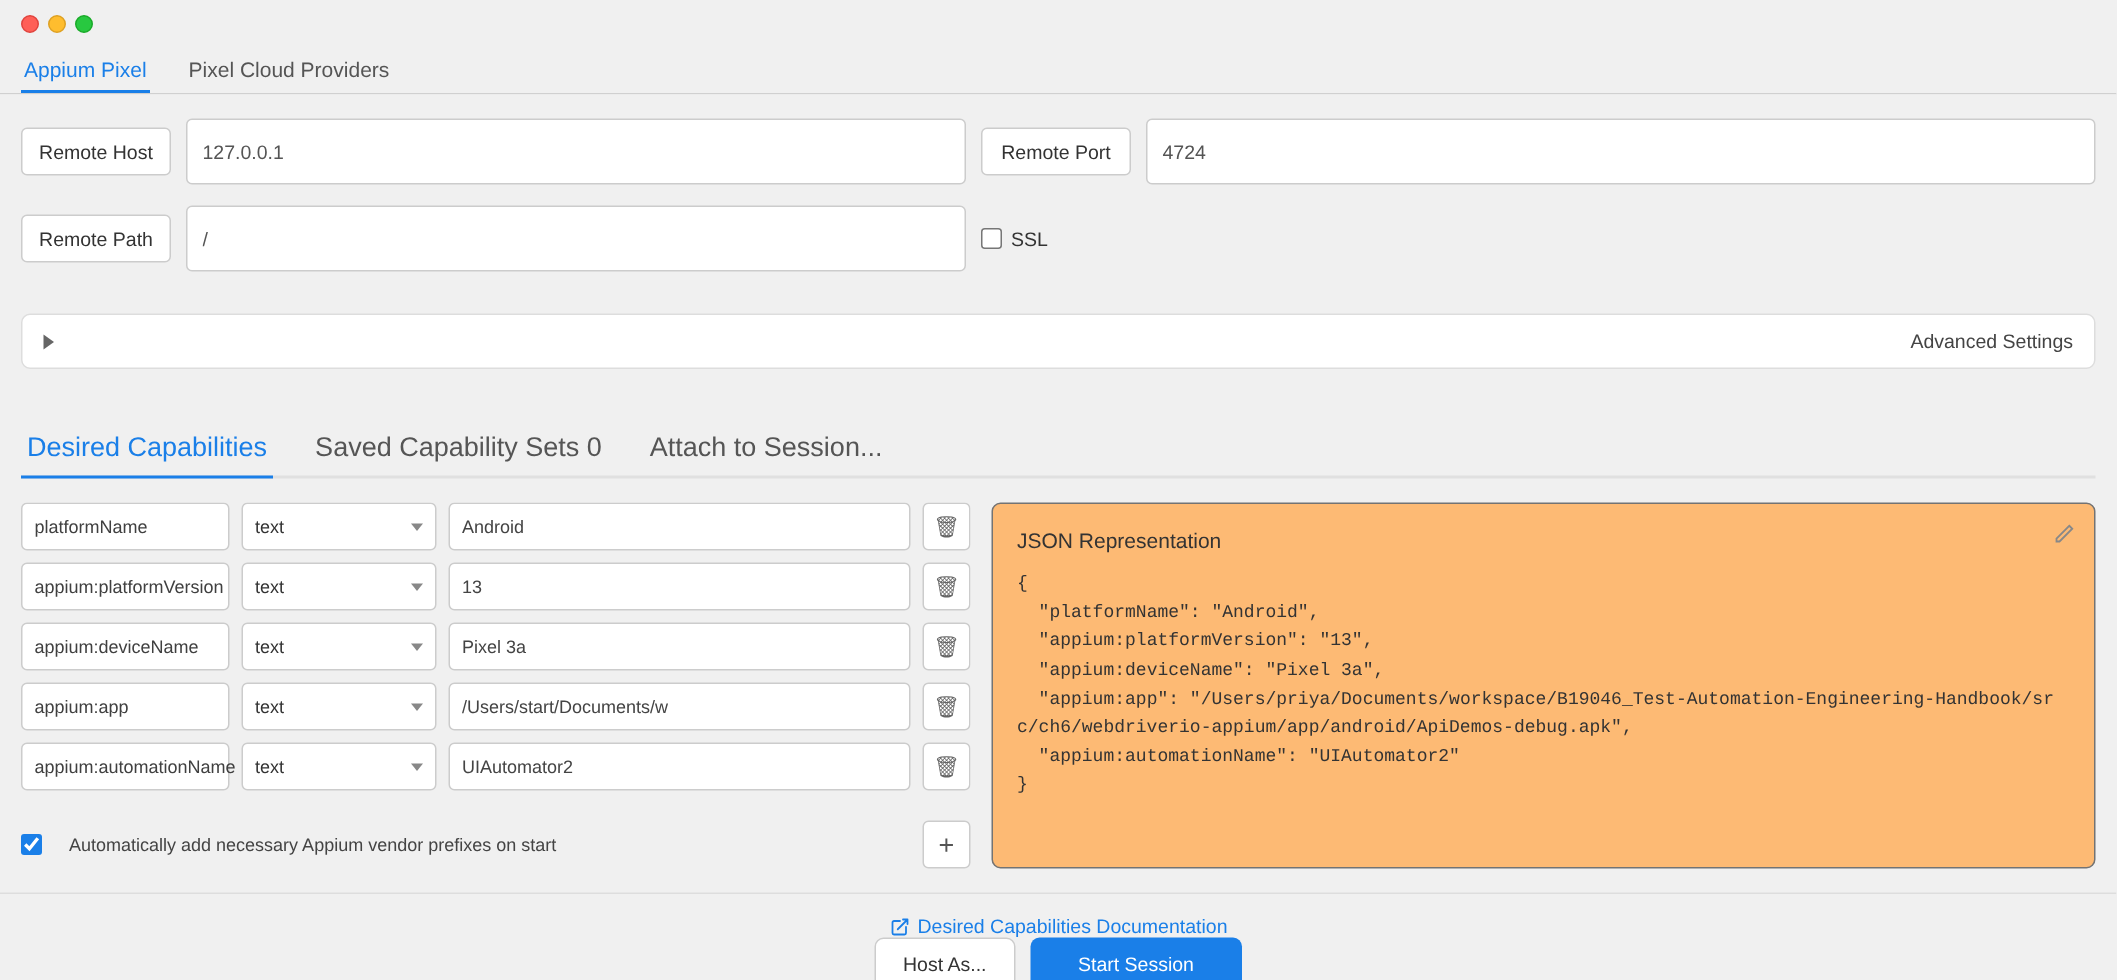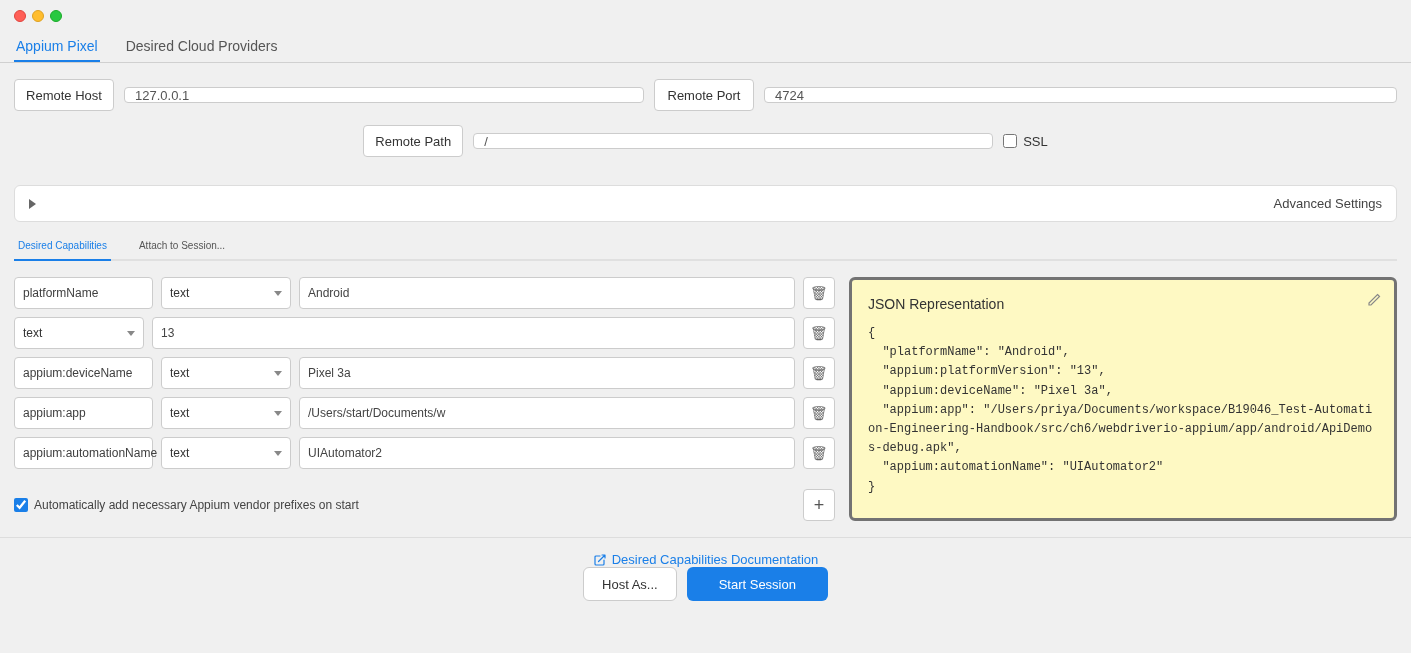--- a/index.html
+++ b/index.html
@@ -74,40 +74,39 @@
     .form-section {
       background: #f0f0f0;
       padding: 16px 14px 10px 14px;
     }
 
     .form-row {
       display: flex;
       align-items: center;
       margin-bottom: 14px;
       gap: 10px;
-      justify-content: center;
     }
 
     .field-label {
       display: inline-flex;
       align-items: center;
       justify-content: center;
       border: 1px solid #ccc;
       border-radius: 4px;
       padding: 5px 10px;
       background: #fff;
       font-size: 13px;
       white-space: nowrap;
       min-width: 100px;
       height: 32px;
     }
 
     .field-input {
       flex: 1;
-      height: 16px;
+      height: 44px;
       border: 1px solid #ccc;
       border-radius: 4px;
       padding: 0 10px;
       font-size: 13px;
       background: #fff;
       outline: none;
       color: #555;
     }
 
     .ssl-label {
@@ -156,24 +155,25 @@
       align-items: center;
       gap: 0;
       margin-bottom: 0;
       border-bottom: 2px solid #e0e0e0;
     }
 
     .caps-tab {
       padding: 8px 4px;
       margin-right: 24px;
       cursor: pointer;
-      font-size: 10px;
+      font-size: 18px;
       color: #555;
       border-bottom: 2px solid transparent;
       margin-bottom: -2px;
+      margin-top: 24px;
     }
     .caps-tab.active {
       color: #1a7fe8;
       border-bottom: 2px solid #1a7fe8;
       font-weight: 500;
     }
 
     .caps-content {
       display: flex;
       gap: 14px;
@@ -266,21 +266,21 @@
     .caps-bottom {
       display: flex;
       align-items: center;
       justify-content: space-between;
       margin-top: 12px;
     }
 
     .auto-prefix-label {
       display: flex;
       align-items: flex-start;
-      gap: 6px;
+      gap: 18px;
       font-size: 12px;
       color: #444;
     }
     .auto-prefix-checkbox {
       width: 14px;
       height: 14px;
       accent-color: #1a7fe8;
     }
 
     .add-cap-btn {
@@ -293,24 +293,24 @@
       display: flex;
       align-items: center;
       justify-content: center;
       font-size: 18px;
       color: #555;
       flex-shrink: 0;
     }
 
     
     .json-panel {
-      width: 548px;
+      width: 736px;
       flex-shrink: 0;
-      background: #fef9c3;
-      border: 3px solid #737373;
+      background: #fdba74;
+      border: 1px solid #737373;
       border-radius: 6px;
       padding: 16px;
       position: relative;
     }
 
     .json-title {
       font-size: 14px;
       font-weight: 500;
       margin-bottom: 12px;
       color: #333;
@@ -397,21 +397,21 @@
 <div class="titlebar">
   <div class="traffic-lights">
     <div class="traffic-light tl-red"></div>
     <div class="traffic-light tl-yellow"></div>
     <div class="traffic-light tl-green"></div>
   </div>
 </div>
 
 <div class="tab-bar">
   <div class="tab active">Appium Pixel</div>
-  <div class="tab">Desired Cloud Providers</div>
+  <div class="tab">Pixel Cloud Providers</div>
 </div>
 <div class="tab-divider"></div>
 
 <div class="main">
 
   <div class="form-section">
 
     <div class="form-row">
       <div class="field-label">Remote Host</div>
       <input class="field-input" type="text" value="127.0.0.1" style="max-width: 520px;">
@@ -430,39 +430,41 @@
   </div>
 
   <div class="advanced-bar">
     <span class="chevron-right"></span>
     <span>Advanced Settings</span>
   </div>
 
   <div class="caps-section">
     <div class="caps-tabs">
       <div class="caps-tab active">Desired Capabilities</div>
+      <div class="caps-tab">Saved Capability Sets 0</div>
       <div class="caps-tab">Attach to Session...</div>
     </div>
 
     <div class="caps-content">
 
       <div class="caps-table">
         <div class="caps-table-inner">
 
           <div class="cap-row">
             <div class="cap-key">platformName</div>
             <div class="cap-type-select">
               <span>text</span>
               <span class="chevron-down"></span>
             </div>
             <div class="cap-value">Android</div>
             <div class="cap-delete">🗑</div>
           </div>
 
           <div class="cap-row">
+            <div class="cap-key">appium:platformVersion</div>
             <div class="cap-type-select">
               <span>text</span>
               <span class="chevron-down"></span>
             </div>
             <div class="cap-value">13</div>
             <div class="cap-delete">🗑</div>
           </div>
 
           <div class="cap-row">
             <div class="cap-key">appium:deviceName</div>

